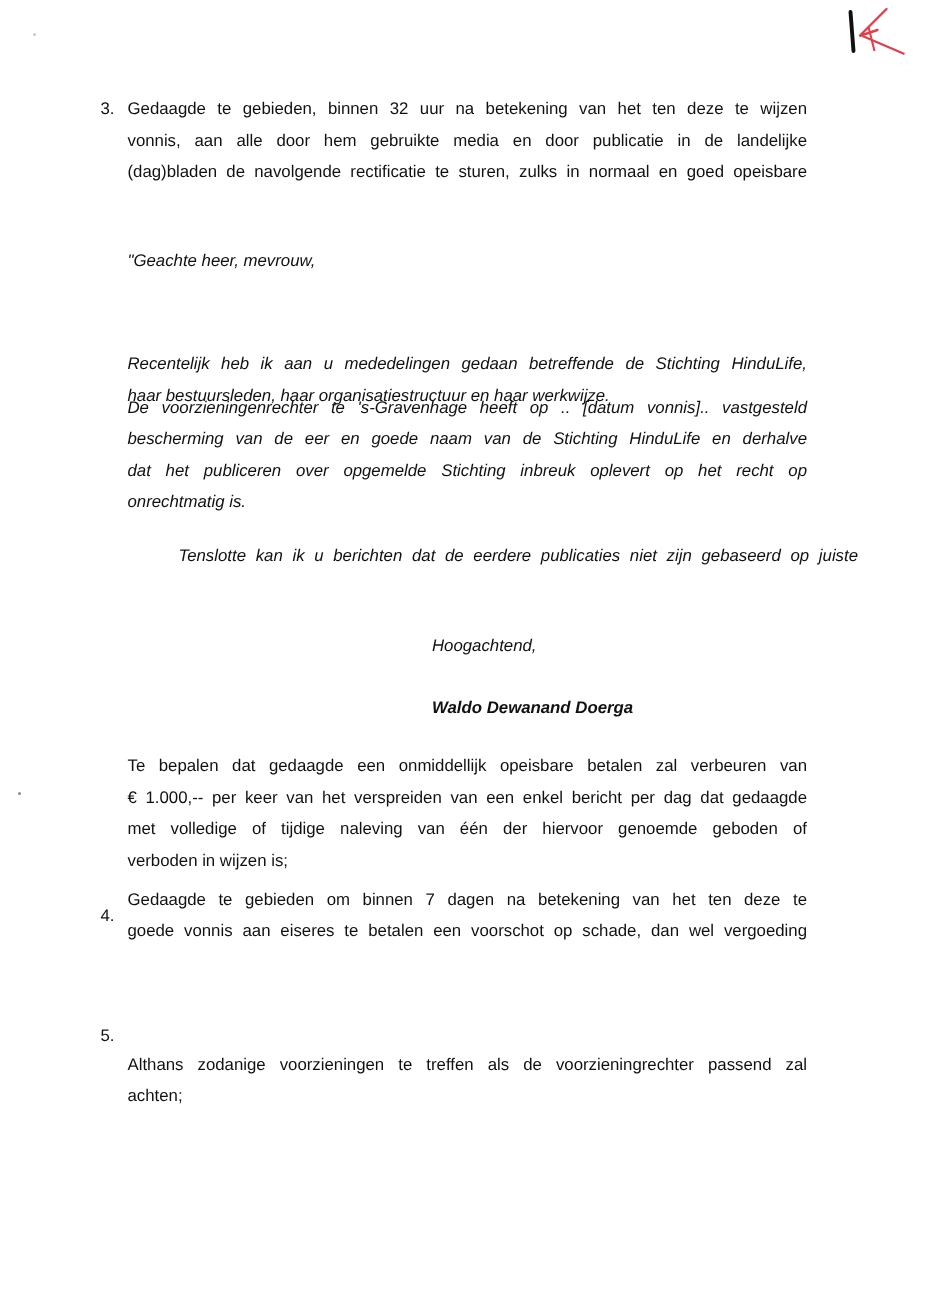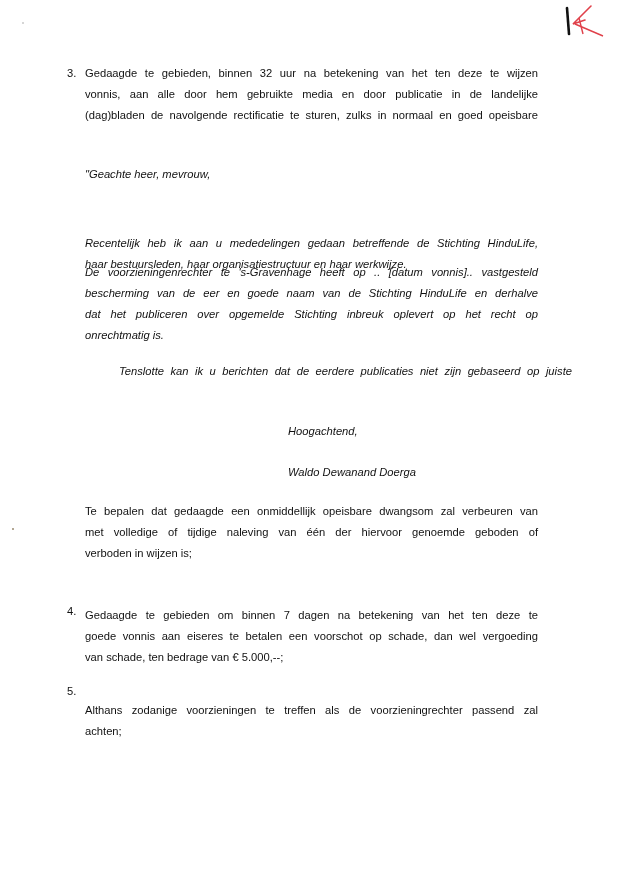--- a/index.html
+++ b/index.html
@@ -51,32 +51,32 @@
   <span class="just-line">bescherming  van de eer en goede naam van de Stichting HinduLife en derhalve</span>
   <span class="just-line">dat het publiceren over opgemelde Stichting inbreuk oplevert op het recht op</span>
   <span class="last-line">onrechtmatig is.</span>
 </div>
 
 <div class="block indent italic" style="top:361px;margin-left:34px;">
   <span class="just-line">Tenslotte kan ik u berichten dat de eerdere publicaties niet zijn gebaseerd op juiste</span>
 </div>
 
 <div class="block center-col italic" style="top:421px;">Hoogachtend,</div>
-<div class="block center-col italic" style="top:462px;">Waldo Dewanand Doerga</div>
+<div class="block center-col italic" style="top:462px;font-weight:bold;">Waldo Dewanand Doerga</div>
 
 <div class="block indent" style="top:501px;">
-  <span class="just-line">Te bepalen dat gedaagde een onmiddellijk opeisbare dwangsom zal verbeuren van</span>
+  <span class="just-line">Te bepalen dat gedaagde een onmiddellijk opeisbare betalen zal verbeuren van</span>
+  <span class="just-line">€ 1.000,-- per keer van het verspreiden van een enkel bericht per dag dat gedaagde</span>
   <span class="just-line">met volledige of tijdige naleving van één der hiervoor genoemde geboden of</span>
   <span class="last-line">verboden in wijzen is;</span>
 </div>
 
 <div class="block num" style="top:601px;">4.</div>
-<div class="block indent" style="top:605px;">
+<div class="block indent" style="top:590px;">
   <span class="just-line">Gedaagde te gebieden om binnen 7 dagen na betekening van het ten deze te</span>
   <span class="just-line">goede vonnis aan eiseres te betalen een voorschot op schade, dan wel vergoeding</span>
-  <span class="last-line">van schade, ten bedrage van € 5.000,--;</span>
 </div>
 
 <div class="block num" style="top:681px;">5.</div>
 <div class="block indent" style="top:700px;">
   <span class="just-line">Althans zodanige voorzieningen te treffen als de voorzieningrechter passend zal</span>
   <span class="last-line">achten;</span>
 </div>
 
 </body></html>

